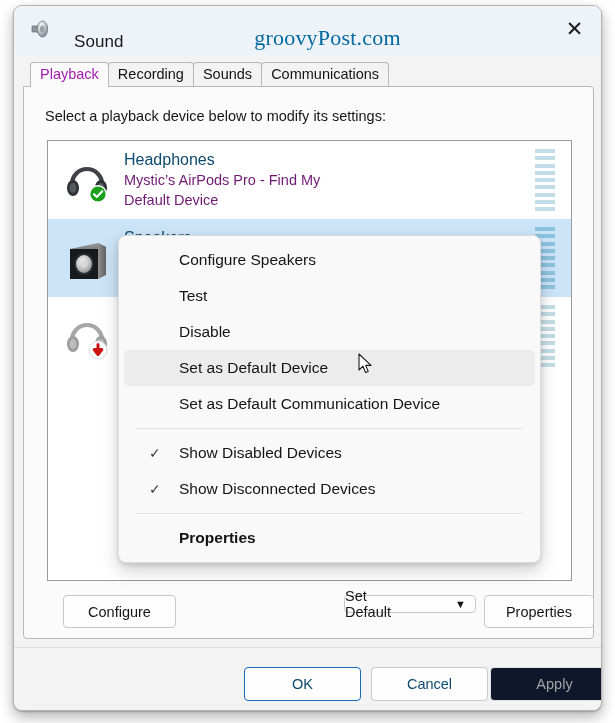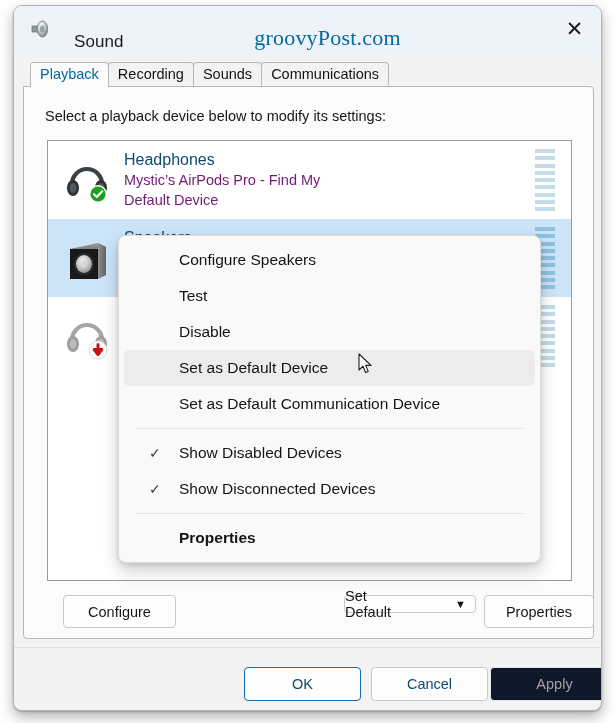--- a/index.html
+++ b/index.html
@@ -112,21 +112,21 @@
     background: #f3f3f3;
     border-radius: 4px 4px 0 0;
     margin-right: -1px;
     position: relative;
     white-space: nowrap;
     line-height: 17px;
   }
   .tab.active {
     background: #fbfbfb;
     z-index: 3;
-    color: #0369a1;
+    color: #a21caf;
     padding-bottom: 4px;
     margin-bottom: -1px;
   }
 
   
   #content {
     position: absolute;
     left: 9px;
     top: 80px;
     width: 571px;

